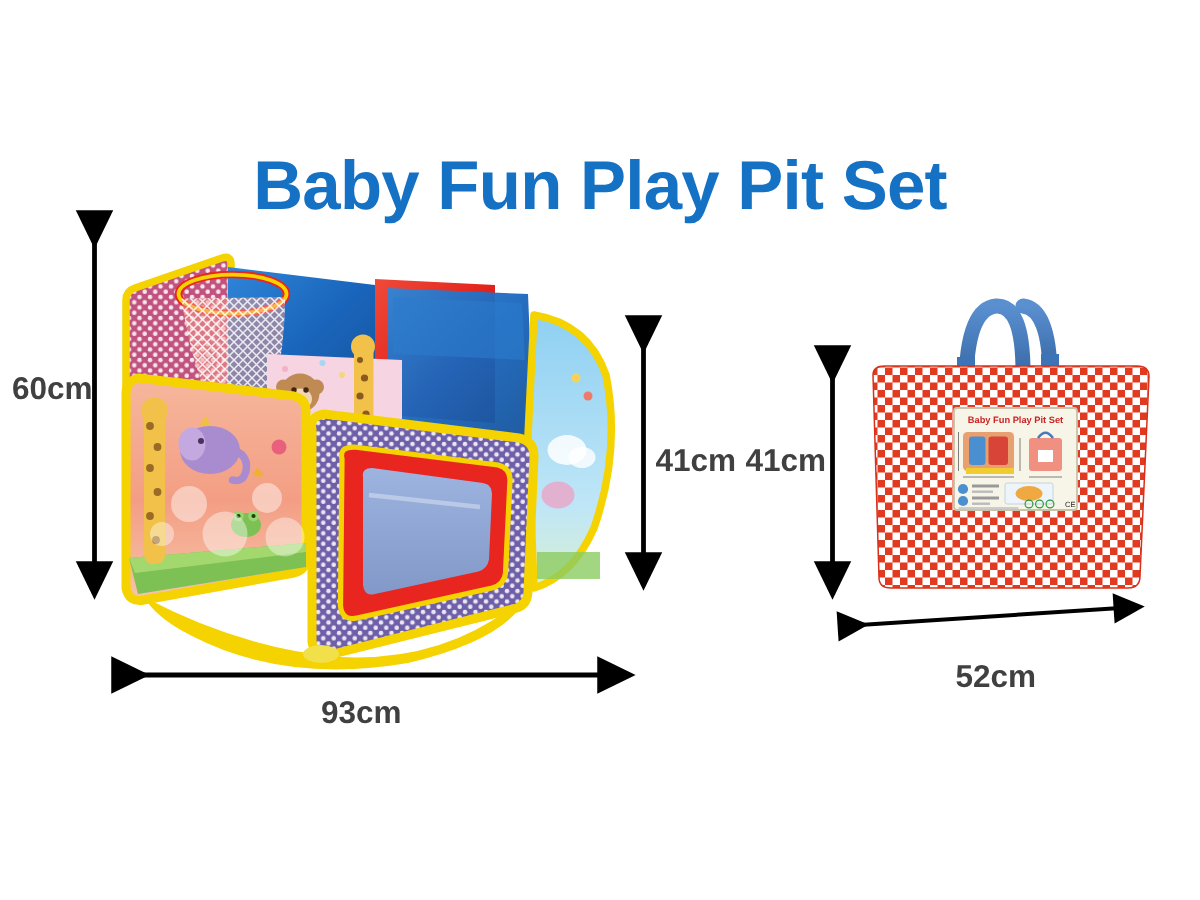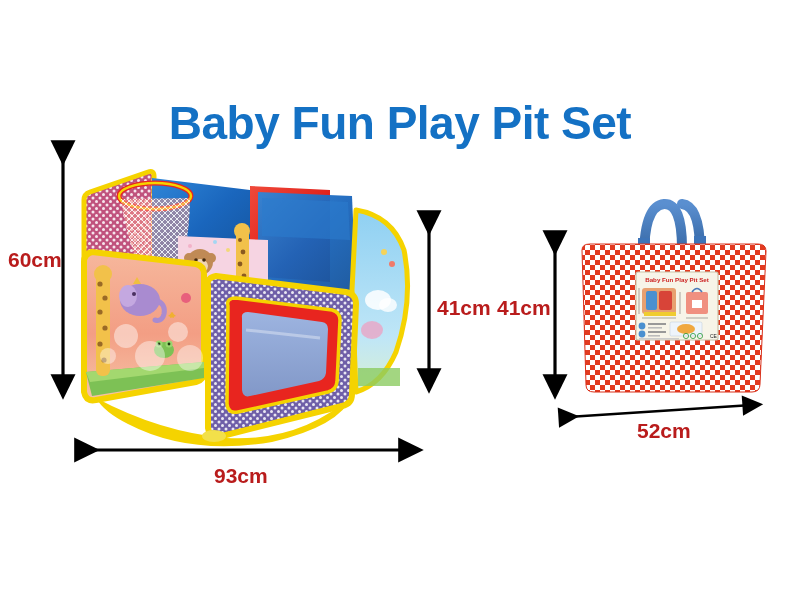--- a/index.html
+++ b/index.html
@@ -21,21 +21,21 @@
     color:#1471c4;
     letter-spacing:-0.5px;
     white-space:nowrap;
   }
 
   
   .dim-label{
     position:absolute;
     font-size:21px;
     font-weight:bold;
-    color:#b91c1c;
+    color:#404040;
     white-space:nowrap;
   }
 
   
   .layer{position:absolute;left:0;top:0;width:800px;height:600px;}
   .layer.nohit{pointer-events:none;}
 </style>
 </head>
 <body>
 
@@ -294,15 +294,15 @@
   </svg>
 
   <div class="dim-label" style="left:8px;  top:248px;">60cm</div>
 
   <div class="dim-label" style="left:437px;top:296px;">41cm</div>
 
   <div class="dim-label" style="left:497px;top:296px;">41cm</div>
 
   <div class="dim-label" style="left:214px;top:464px;">93cm</div>
 
-  <div class="dim-label" style="left:637px;top:419px;">52cm</div>
+  <div class="dim-label" style="left:637px;top:440px;">52cm</div>
 
 </div>
 
 </body></html>

